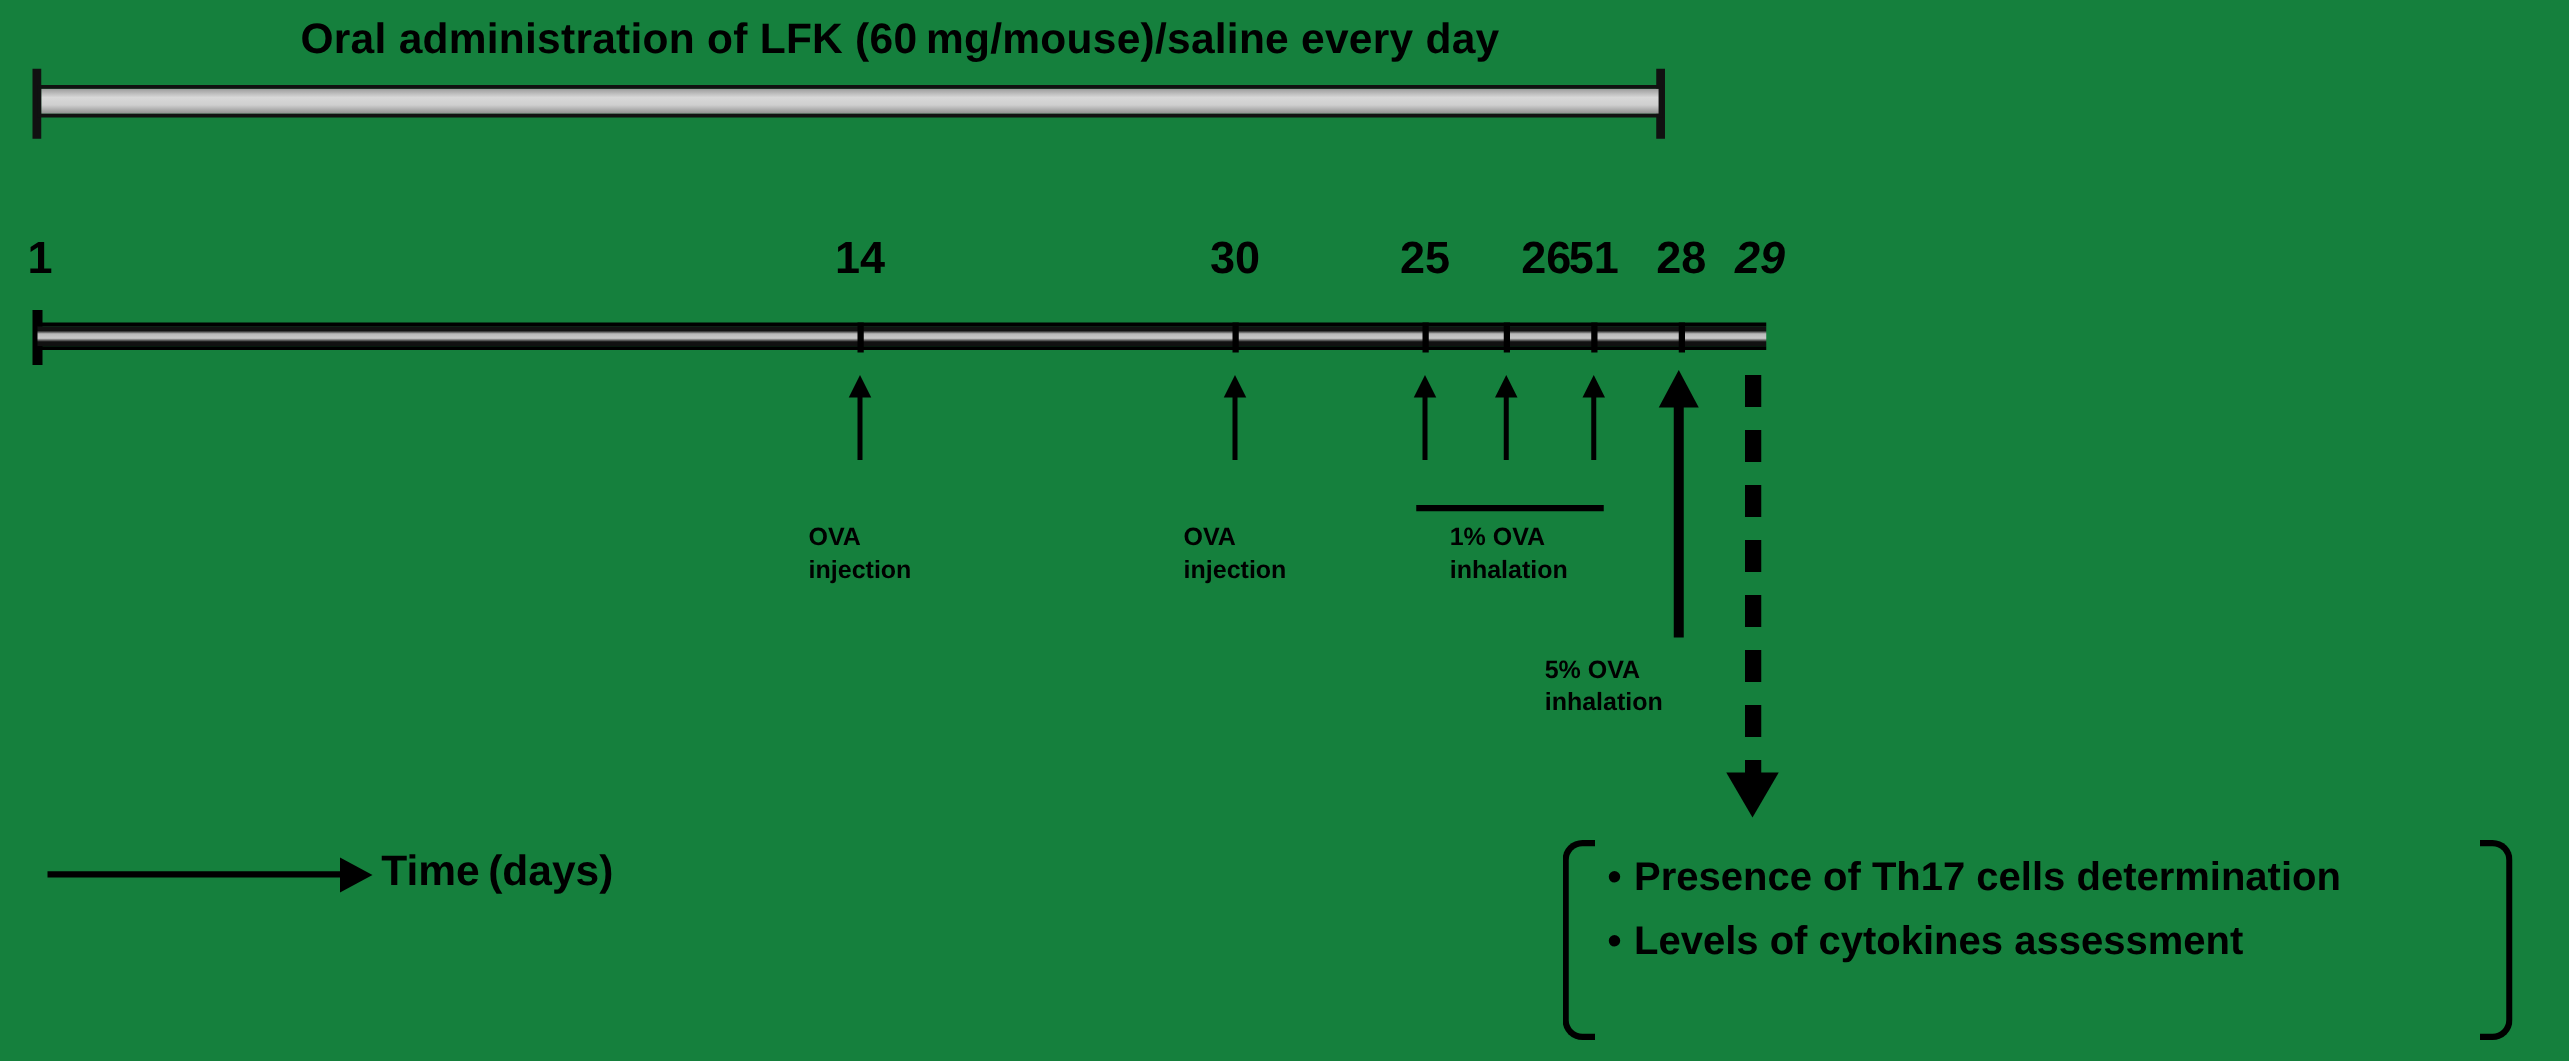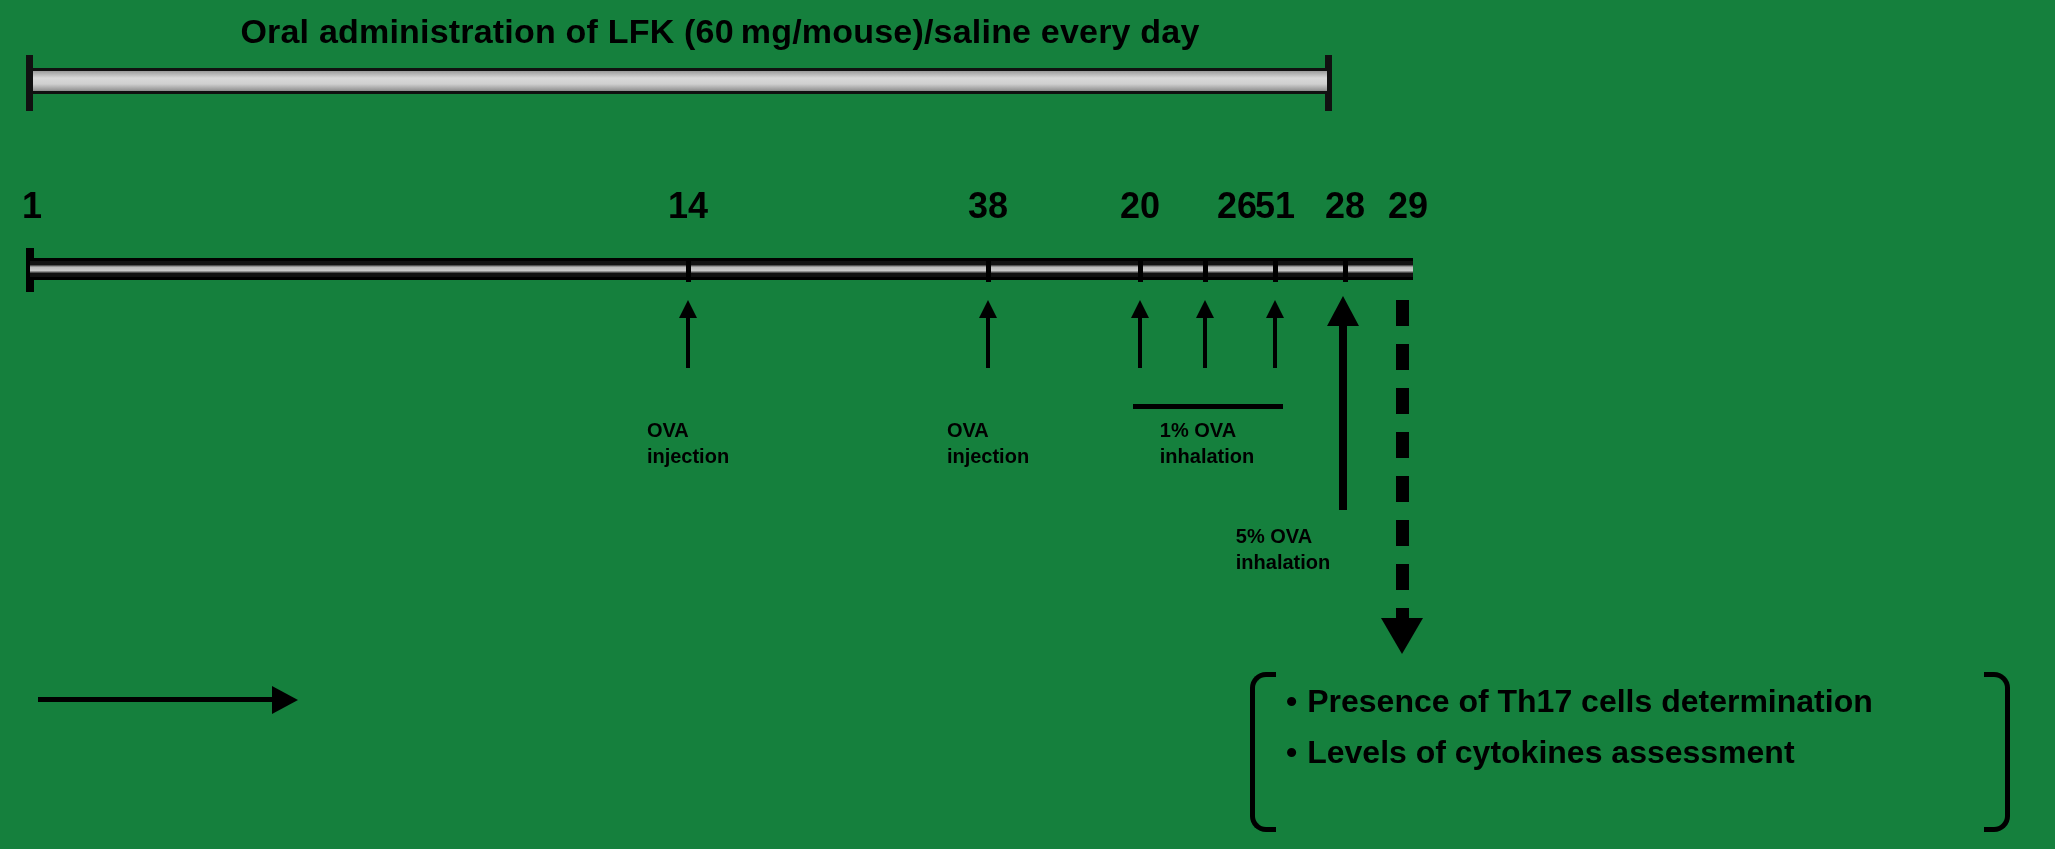--- a/index.html
+++ b/index.html
@@ -217,26 +217,26 @@
 
 <div id="canvas">
 
   <div class="treatment-label">Oral administration of  LFK (60 mg/mouse)/saline every day</div>
   <div class="cap cap-left"></div>
   <div class="cap cap-right"></div>
   <div class="treatment-bar"></div>
 
   <div class="day-label" style="left:32px;  top:185px;">1</div>
   <div class="day-label" style="left:688px; top:185px;">14</div>
-  <div class="day-label" style="left:988px; top:185px;">38</div>
-  <div class="day-label" style="left:1140px;top:185px;">20</div>
+  <div class="day-label" style="left:988px; top:185px;">30</div>
+  <div class="day-label" style="left:1140px;top:185px;">25</div>
   <div class="day-label" style="left:1205px;top:185px;margin-left:32px;">26</div>
   <div class="day-label" style="left:1275px;top:185px;">51</div>
   <div class="day-label" style="left:1345px;top:185px;">28</div>
-  <div class="day-label" style="left:1408px;top:185px;">29</div>
+  <div class="day-label" style="left:1408px;top:185px;font-style:italic;">29</div>
 
   <div class="timeline-cap"></div>
   <div class="timeline-bar"></div>
 
   <div class="tick" style="left:686px;  top:258px; height:24px;"></div>
   <div class="tick" style="left:986px;  top:258px; height:24px;"></div>
   <div class="tick" style="left:1138px; top:258px; height:24px;"></div>
   <div class="tick" style="left:1203px; top:258px; height:24px;"></div>
   <div class="tick" style="left:1273px; top:258px; height:24px;"></div>
   <div class="tick" style="left:1343px; top:258px; height:24px;"></div>
@@ -283,20 +283,21 @@
   <div class="ann" style="left:1283px; top:524px;">
     <div>5% OVA</div>
     <div>inhalation</div>
   </div>
 
   <div class="dashed-line"></div>
   <div class="dashed-head"></div>
 
   <div class="time-arrow-shaft"></div>
   <div class="time-arrow-head"></div>
+  <div class="time-label">Time (days)</div>
 
   <div class="results">
     <div class="bracket bracket-left"></div>
     <div class="bracket bracket-right"></div>
     <div class="results-list">
       <div class="result-item">
         <span class="bullet">•</span><span>Presence of Th17 cells  determination</span>
       </div>
       <div class="result-item">
         <span class="bullet">•</span><span>Levels of cytokines assessment</span>

